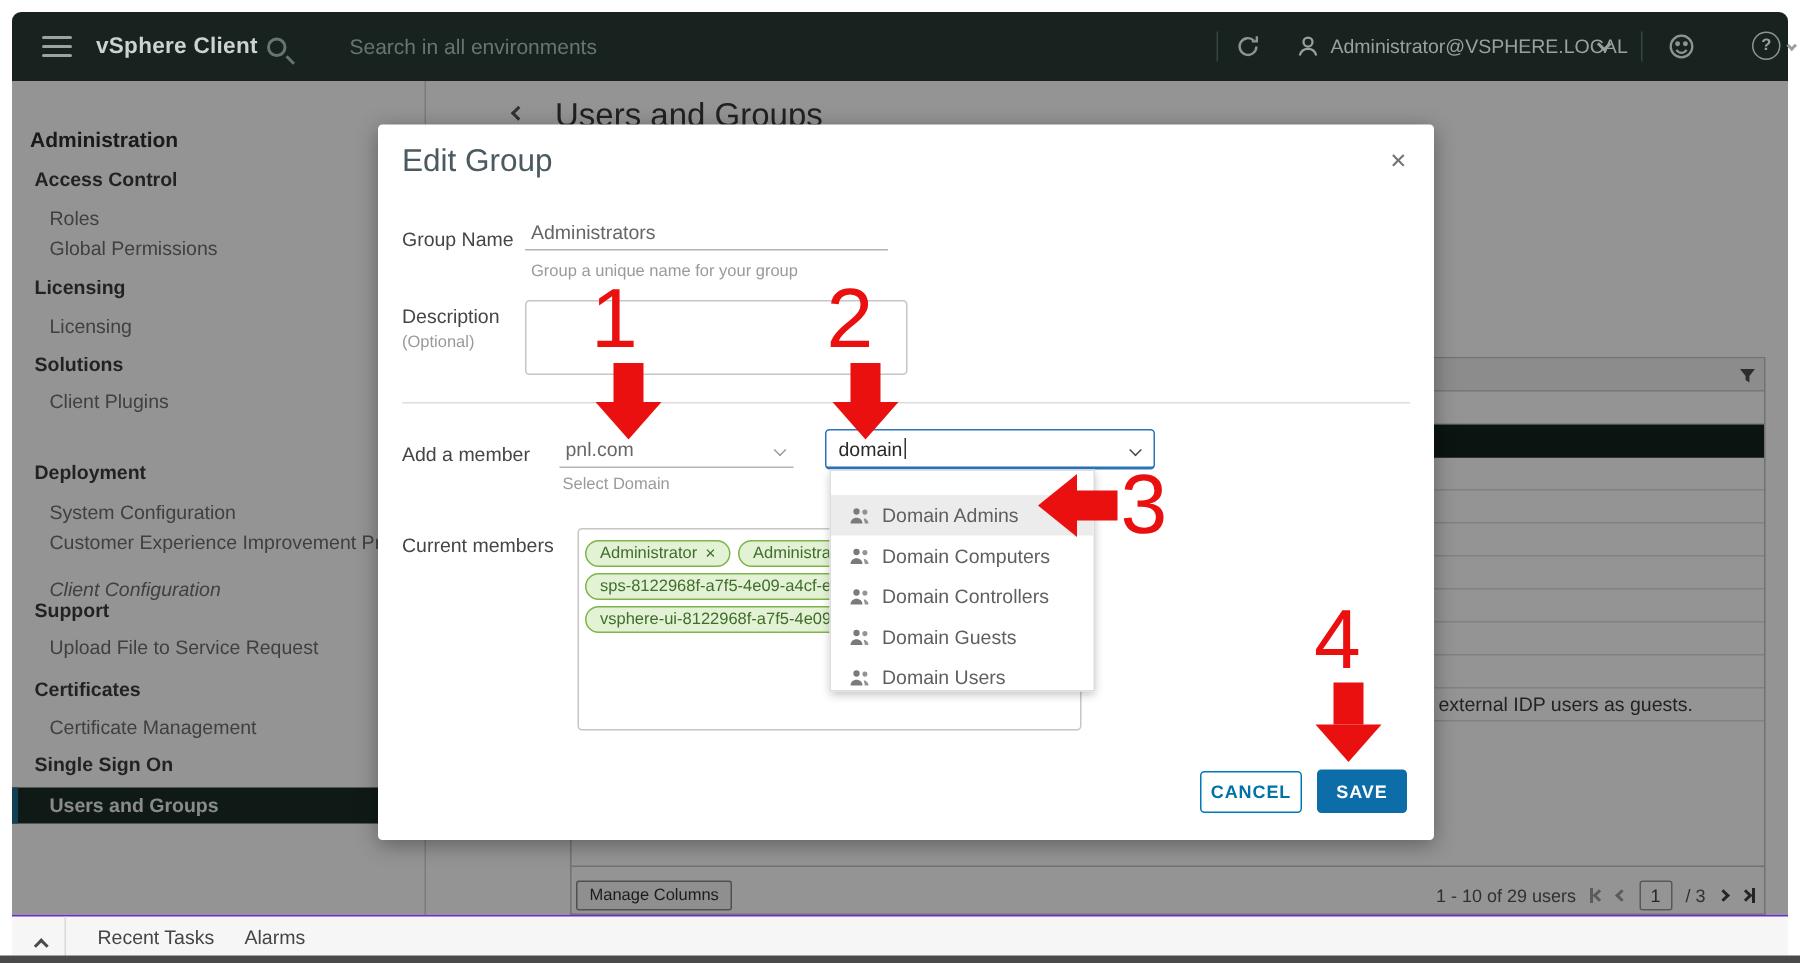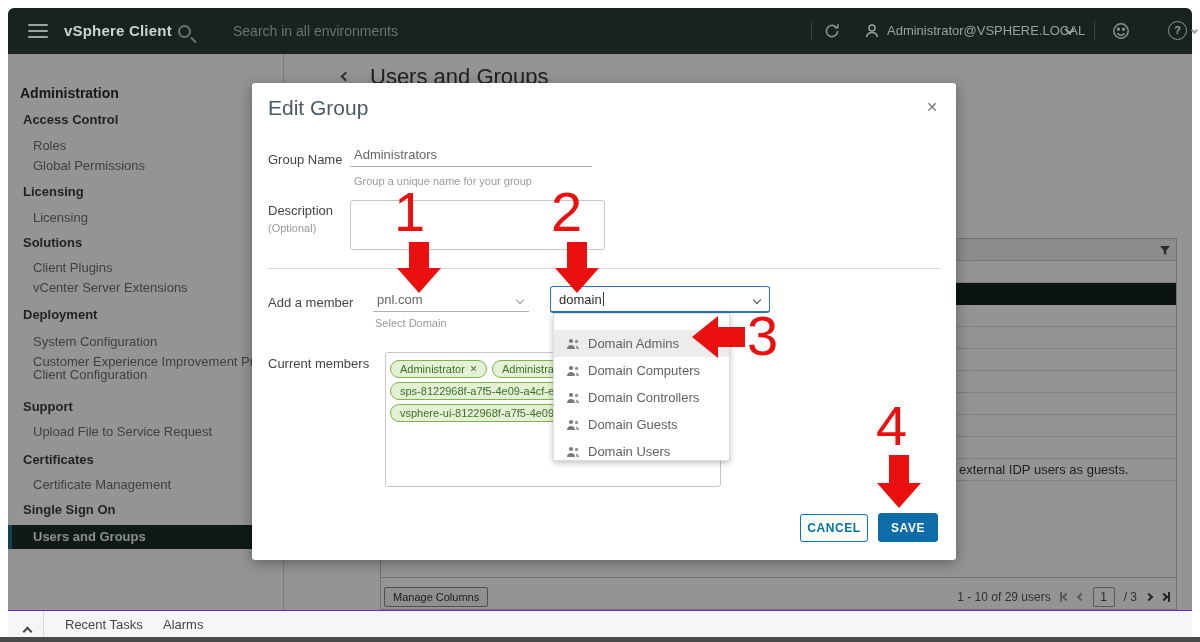--- a/index.html
+++ b/index.html
@@ -157,25 +157,24 @@
 
   <div id="sidebar" class="abs">
     <div class="nav-root abs" style="top:31px;">Administration</div>
     <div class="nav-sec abs" style="top:58px;">Access Control</div>
     <div class="nav-item abs" style="top:84px;">Roles</div>
     <div class="nav-item abs" style="top:104px;">Global Permissions</div>
     <div class="nav-sec abs" style="top:130px;">Licensing</div>
     <div class="nav-item abs" style="top:156px;">Licensing</div>
     <div class="nav-sec abs" style="top:181px;">Solutions</div>
     <div class="nav-item abs" style="top:206px;">Client Plugins</div>
-    <div class="nav-item abs" style="top:226px;">vCenter Server Extensions</div>
     <div class="nav-sec abs" style="top:253px;">Deployment</div>
     <div class="nav-item abs" style="top:280px;">System Configuration</div>
     <div class="nav-item abs" style="top:300px;">Customer Experience Improvement Program</div>
-    <div class="nav-item abs" style="top:313px;">Client Configuration</div>
+    <div class="nav-item abs" style="top:331px;font-style:italic;">Client Configuration</div>
     <div class="nav-sec abs" style="top:345px;">Support</div>
     <div class="nav-item abs" style="top:370px;">Upload File to Service Request</div>
     <div class="nav-sec abs" style="top:398px;">Certificates</div>
     <div class="nav-item abs" style="top:423px;">Certificate Management</div>
     <div class="nav-sec abs" style="top:448px;">Single Sign On</div>
     <div class="nav-sel abs" style="top:471px;">
       <span class="bar"></span>
       <span class="lbl">Users and Groups</span>
     </div>
   </div>

